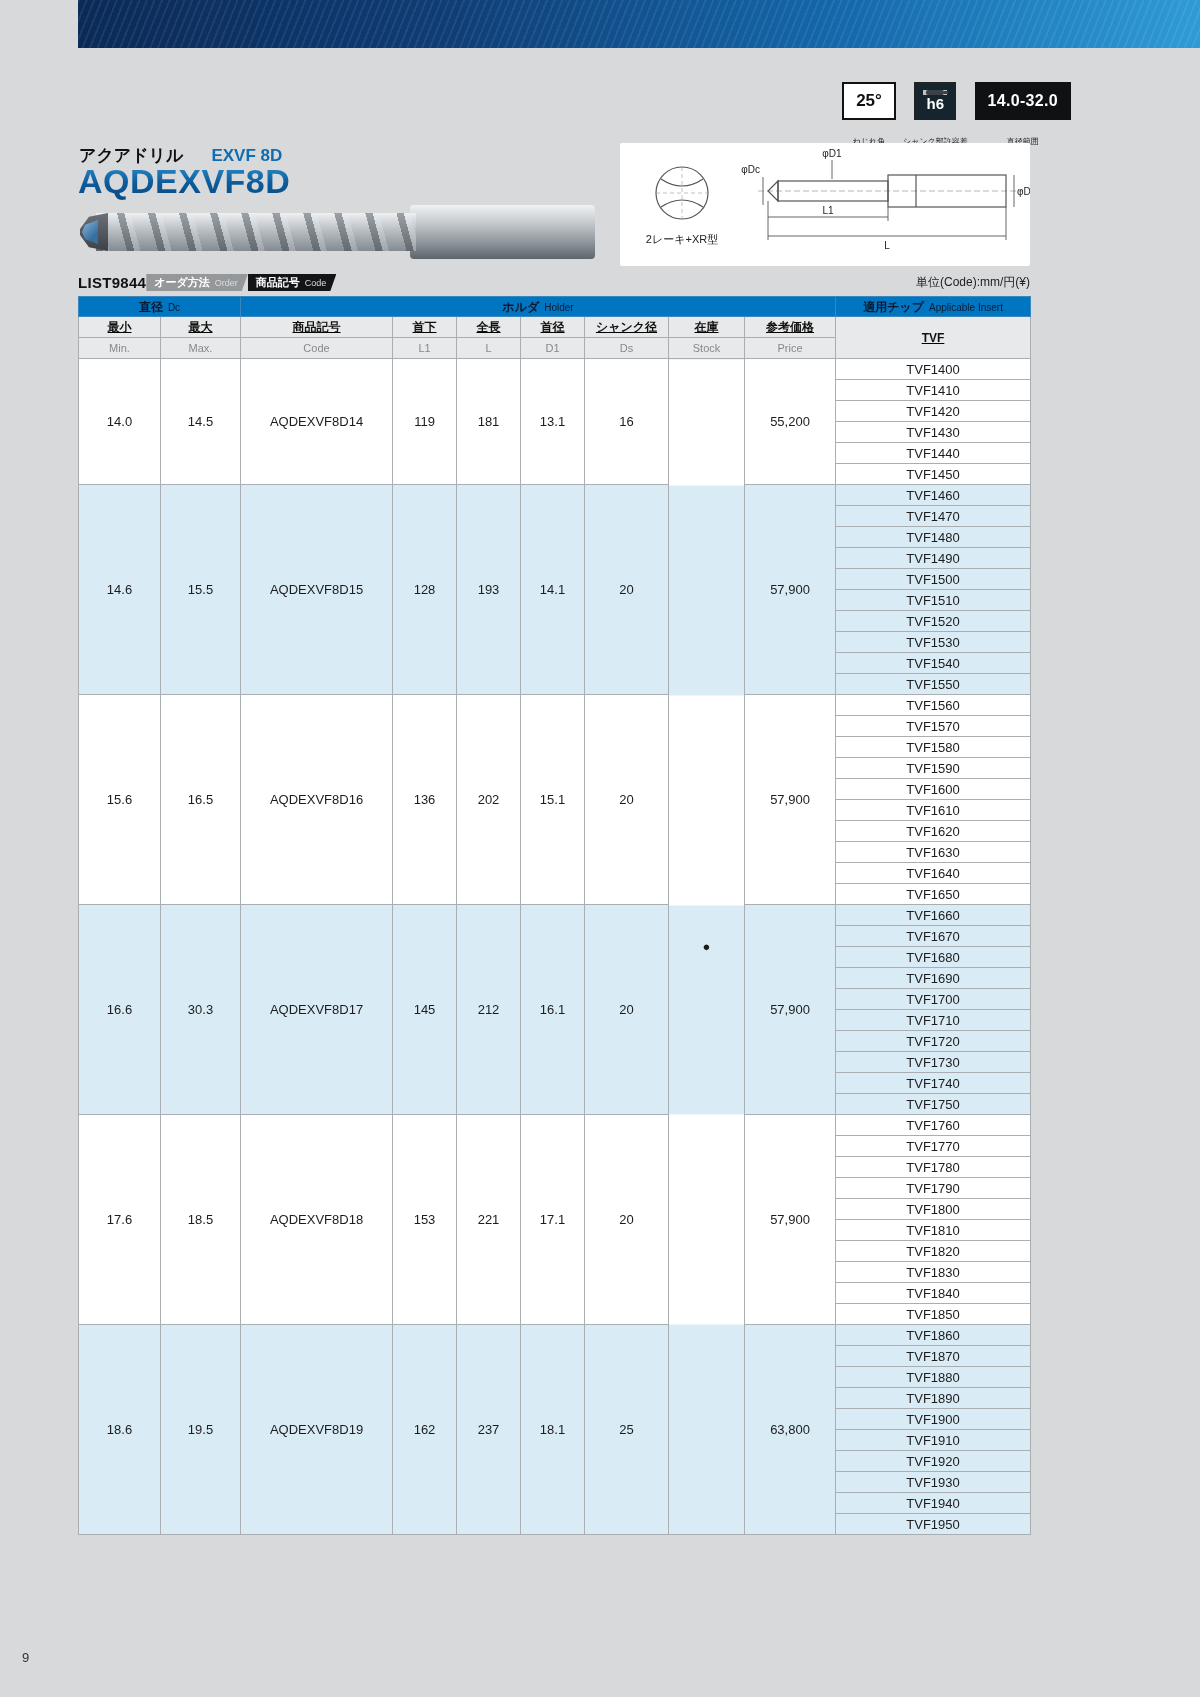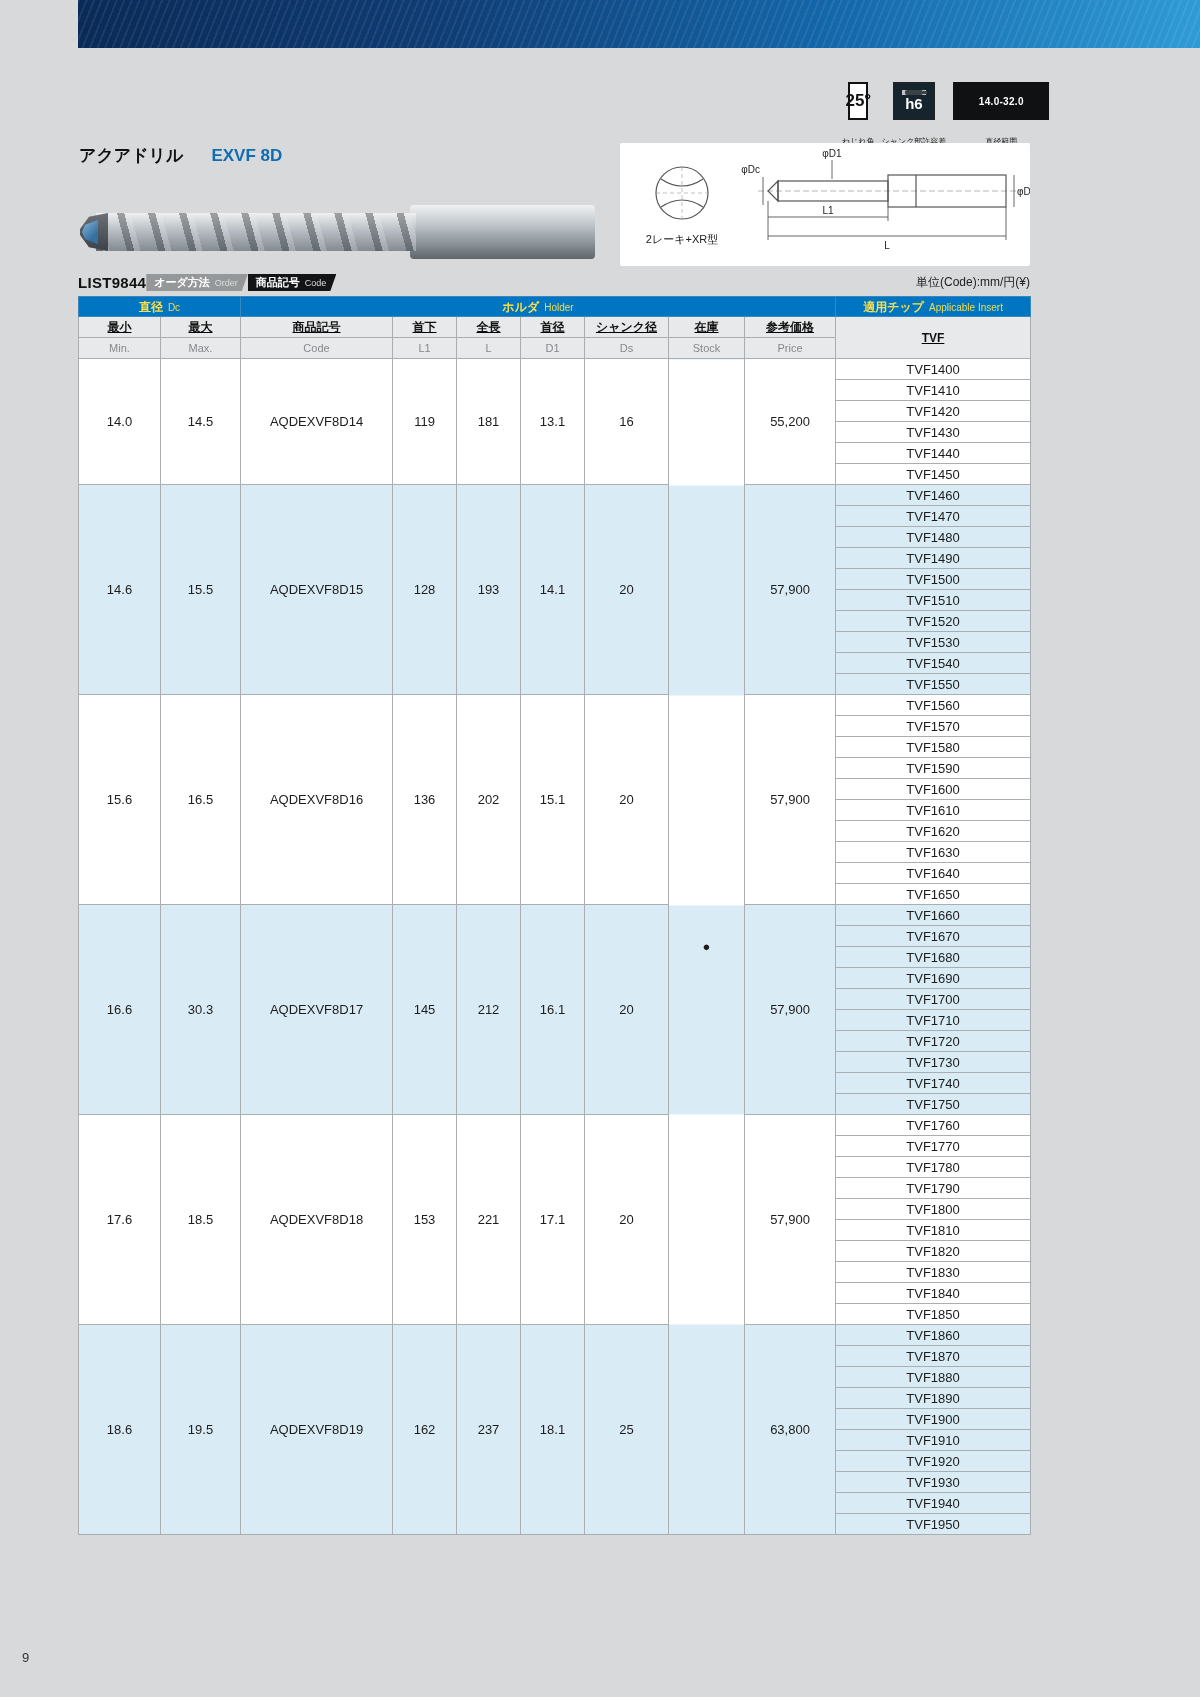--- a/index.html
+++ b/index.html
@@ -9,27 +9,27 @@
   
   .banner { position:absolute; left:78px; top:0; width:1122px; height:48px;
     background:linear-gradient(90deg,#0a2a57 0%,#0f3c74 32%,#1468ab 68%,#2f9bd6 100%); }
   .banner::after { content:""; position:absolute; inset:0;
     background:repeating-linear-gradient(112deg, rgba(255,255,255,0.07) 0 2px, rgba(0,0,0,0) 2px 7px); }
 
   
   .spec-badges { position:absolute; left:842px; top:82px; display:flex; gap:7px; align-items:flex-start; }
   .badge-col { display:flex; flex-direction:column; align-items:center; }
   .badge { height:38px; display:flex; align-items:center; justify-content:center; }
-  .badge-outline { width:20px; background:#fff; border:2px solid #111; font-size:17px; font-weight:bold; color:#111; }
+  .badge-outline { width:54px; background:#fff; border:2px solid #111; font-size:17px; font-weight:bold; color:#111; }
   .badge-dark2 { width:42px; flex-direction:column; padding:8px; border:1px solid #222; background:#15242d; }
   .badge-dark2 .icon-strip { width:100%; height:13px; background:#bfc3c5; display:flex; align-items:center; justify-content:center; }
   .shank-glyph { width:18px; height:5px; background:#3a4147; border-radius:2px; position:relative; }
   .shank-glyph::after { content:""; position:absolute; right:-4px; top:1px; width:4px; height:3px; background:#3a4147; }
   .badge-dark2 .bval { flex:1; display:flex; align-items:center; justify-content:center; color:#fff; font-weight:bold; font-size:15px; width:100%; }
-  .badge-wide { width:96px; background:#101113; color:#fff; font-weight:bold; font-size:10px; letter-spacing:0.3px; }
+  .badge-wide { width:96px; background:#101113; color:#fff; font-weight:bold; font-size:16px; letter-spacing:0.3px; }
   .badge-caption { margin-top:16px; font-size:8px; color:#222; white-space:nowrap; }
 
   
   .series-title { position:absolute; left:79px; top:144px; font-size:17px; font-weight:bold; color:#111; }
   .series-title .accent { color:#0f6cb0;margin-left:28px; }
   .model-name { position:absolute; left:78px; top:162px; font-size:34px; font-weight:800; letter-spacing:0.5px;
     background:linear-gradient(180deg,#2f93cf 0%,#0c5a9b 55%,#0a4a82 100%);
     -webkit-background-clip:text; background-clip:text; -webkit-text-fill-color:transparent; }
 
   
@@ -61,21 +61,21 @@
   .tag .en { font-size:9px; color:#dcdcdc; margin-left:5px; }
   .tag-gray { background:#95989a; }
   .tag-black { background:#121416; }
   .unit-note { margin-left:auto; font-size:12px; color:#222; }
 
   
   .catalog { position:absolute; left:78px; top:296px; width:952px; border-collapse:collapse; table-layout:fixed;
     background:#fff; border:1px solid #5f6468; }
   .catalog th, .catalog td { border:1px solid #a9aeb2; text-align:center; vertical-align:middle; padding:0; overflow:hidden; }
   .catalog thead tr.h1 { height:20px; }
-  .catalog thead tr.h1 th { background:#0075c1; color:#fde047; border-color:#3a87bd; font-weight:bold; }
+  .catalog thead tr.h1 th { background:#0075c1; color:#0f172a; border-color:#3a87bd; font-weight:bold; }
   .h1 .hjp { font-size:12px; font-weight:bold; }
   .h1 .hen { font-size:10px; font-weight:normal; margin-left:5px; opacity:0.95; }
   .catalog thead tr.h2 { height:21px;text-decoration:underline; }
   .catalog thead tr.h2 th { background:#e8e9ea; font-size:12px; font-weight:bold; color:#111; }
   .catalog thead tr.h3 { height:21px; }
   .catalog thead tr.h3 th { background:#e8e9ea; font-size:11px; font-weight:normal; color:#85898d; }
   .catalog thead th.tvf-head { background:#e8e9ea; font-size:13px; font-weight:bold; color:#111; }
   .catalog tbody tr { height:21px; }
   .catalog tbody td { font-size:13px; color:#1c1c1c; }
   .catalog tbody tr.plain td { background:#ffffff; }
@@ -108,20 +108,21 @@
     </div>
     <div class="badge-col">
       <div class="badge badge-wide">14.0-32.0</div>
       <div class="badge-caption">直径範囲</div>
     </div>
   </div>
 
   <div class="series-title">
     <span>アクアドリル</span><span class="accent">EXVF 8D</span>
   </div>
+  <div class="model-name">AQDEXVF8D</div>
 
   <div class="drill">
     <div class="drill-shank"></div>
     <div class="drill-body"></div>
     <div class="drill-tip"></div>
     <div class="drill-insert"></div>
   </div>
 
   <div class="diagram">
     <svg width="410" height="123" viewBox="0 0 410 123">

